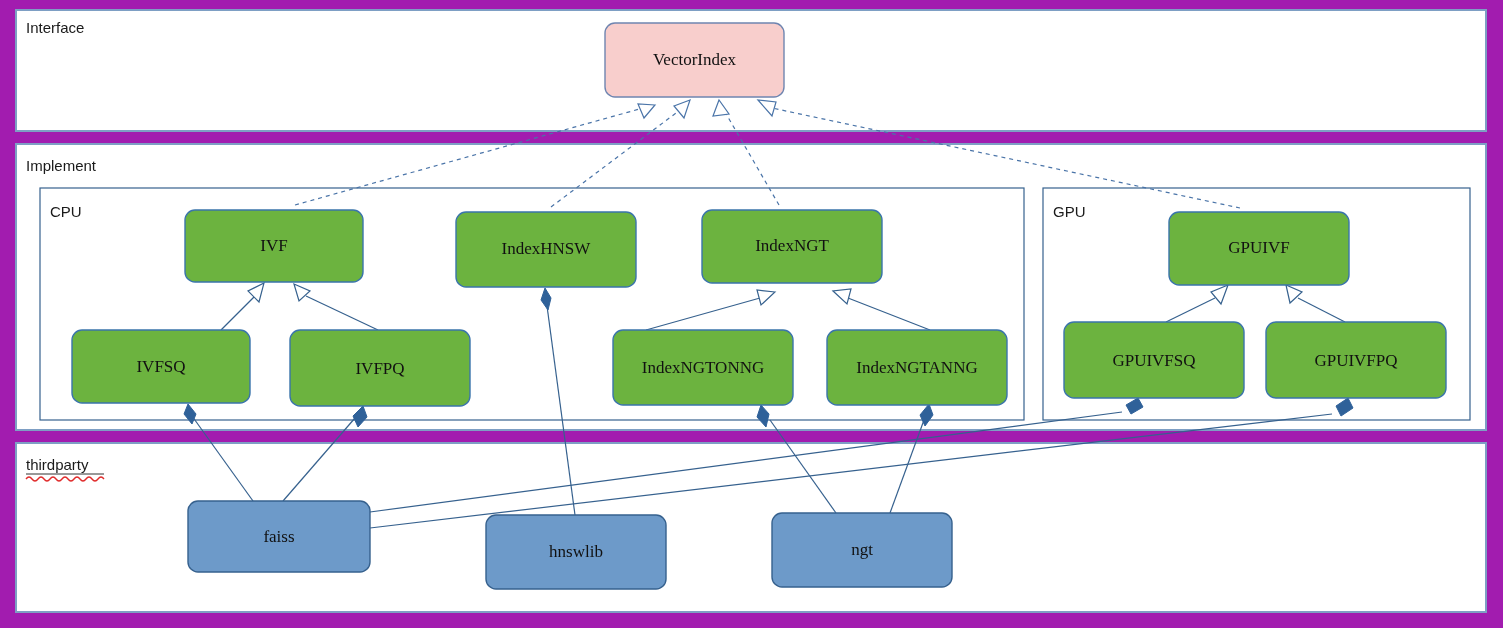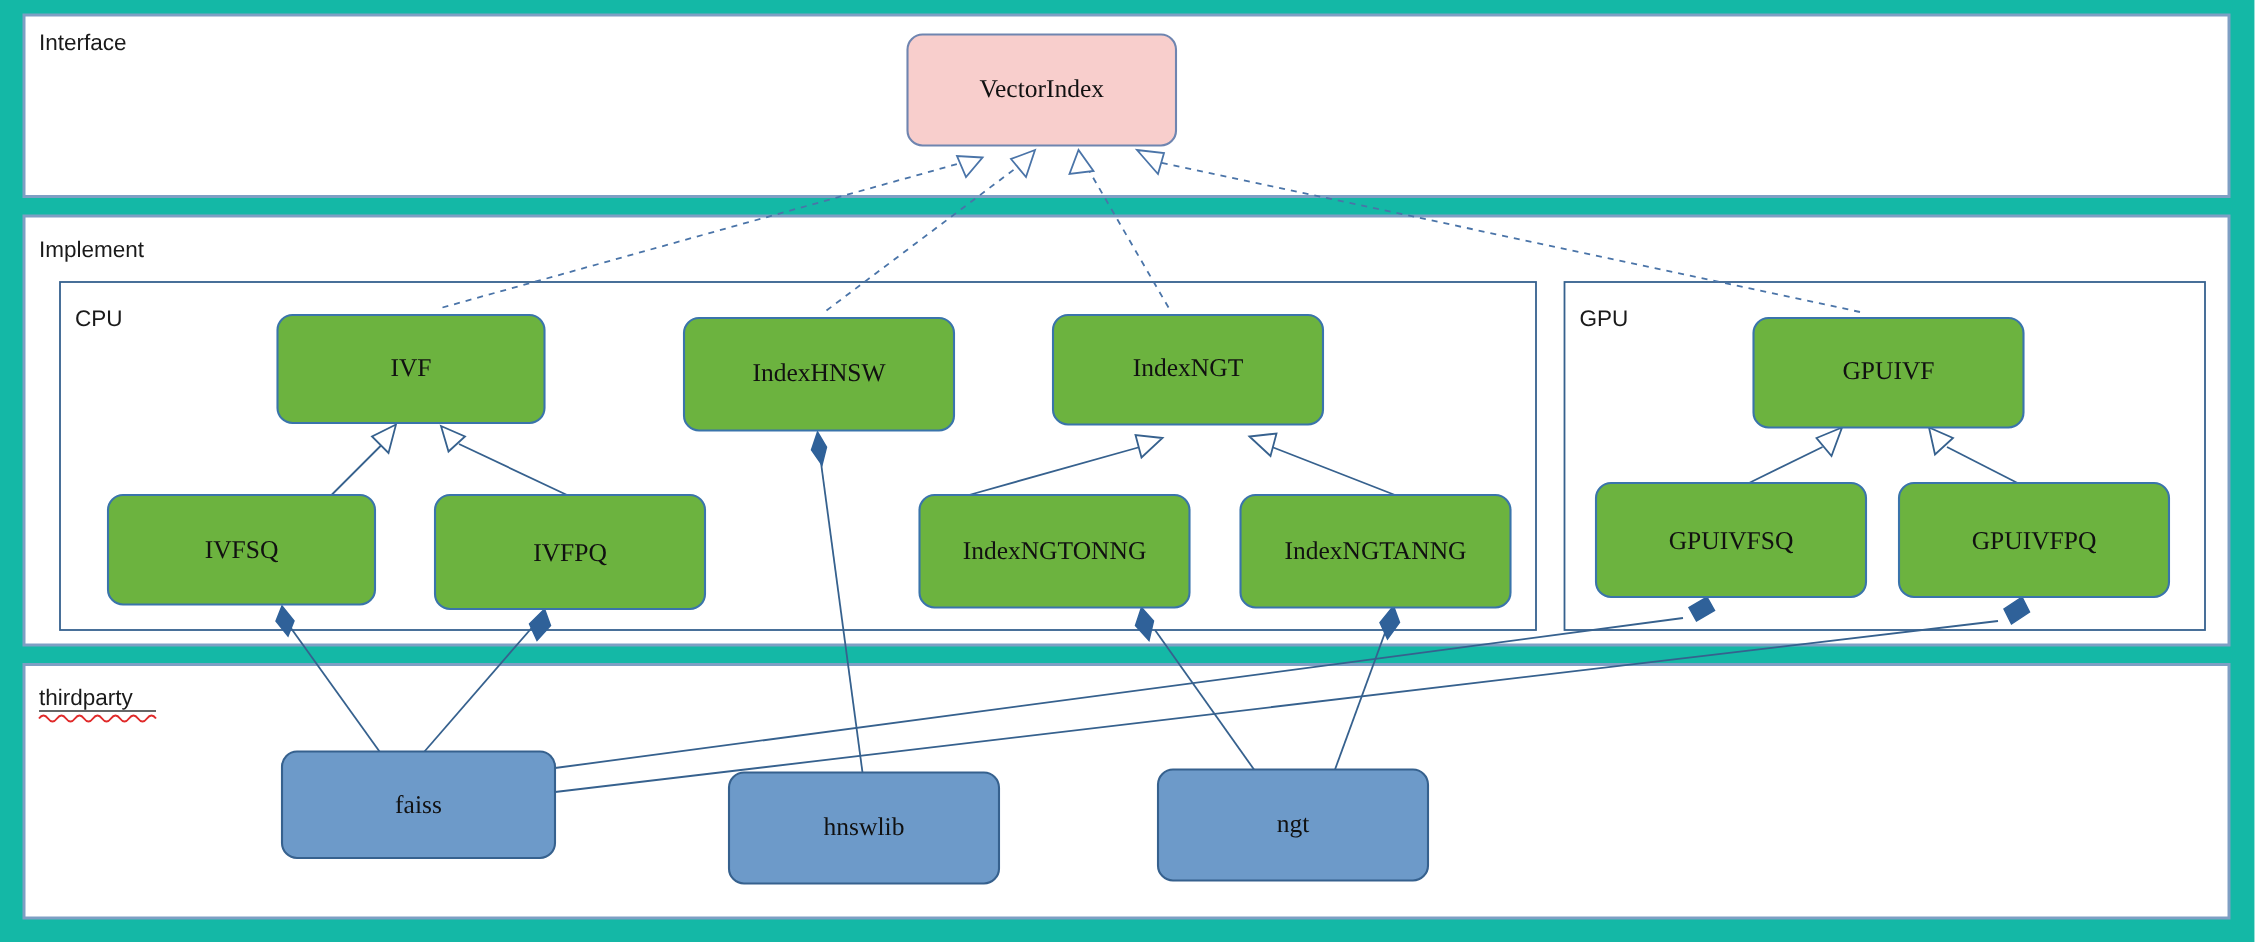--- a/index.html
+++ b/index.html
@@ -7,21 +7,21 @@
     padding: 0;
     background: #ffffff;
   }
   body {
     font-family: "Liberation Sans", sans-serif;
   }
   #diagram-root {
     position: relative;
     width: 1503px;
     height: 628px;
-    background: #14b8a6;
+    background: #a21caf;
     overflow: hidden;
   }
   svg.canvas {
     position: absolute;
     left: 0;
     top: 0;
     width: 1503px;
     height: 628px;
     display: block;
   }

